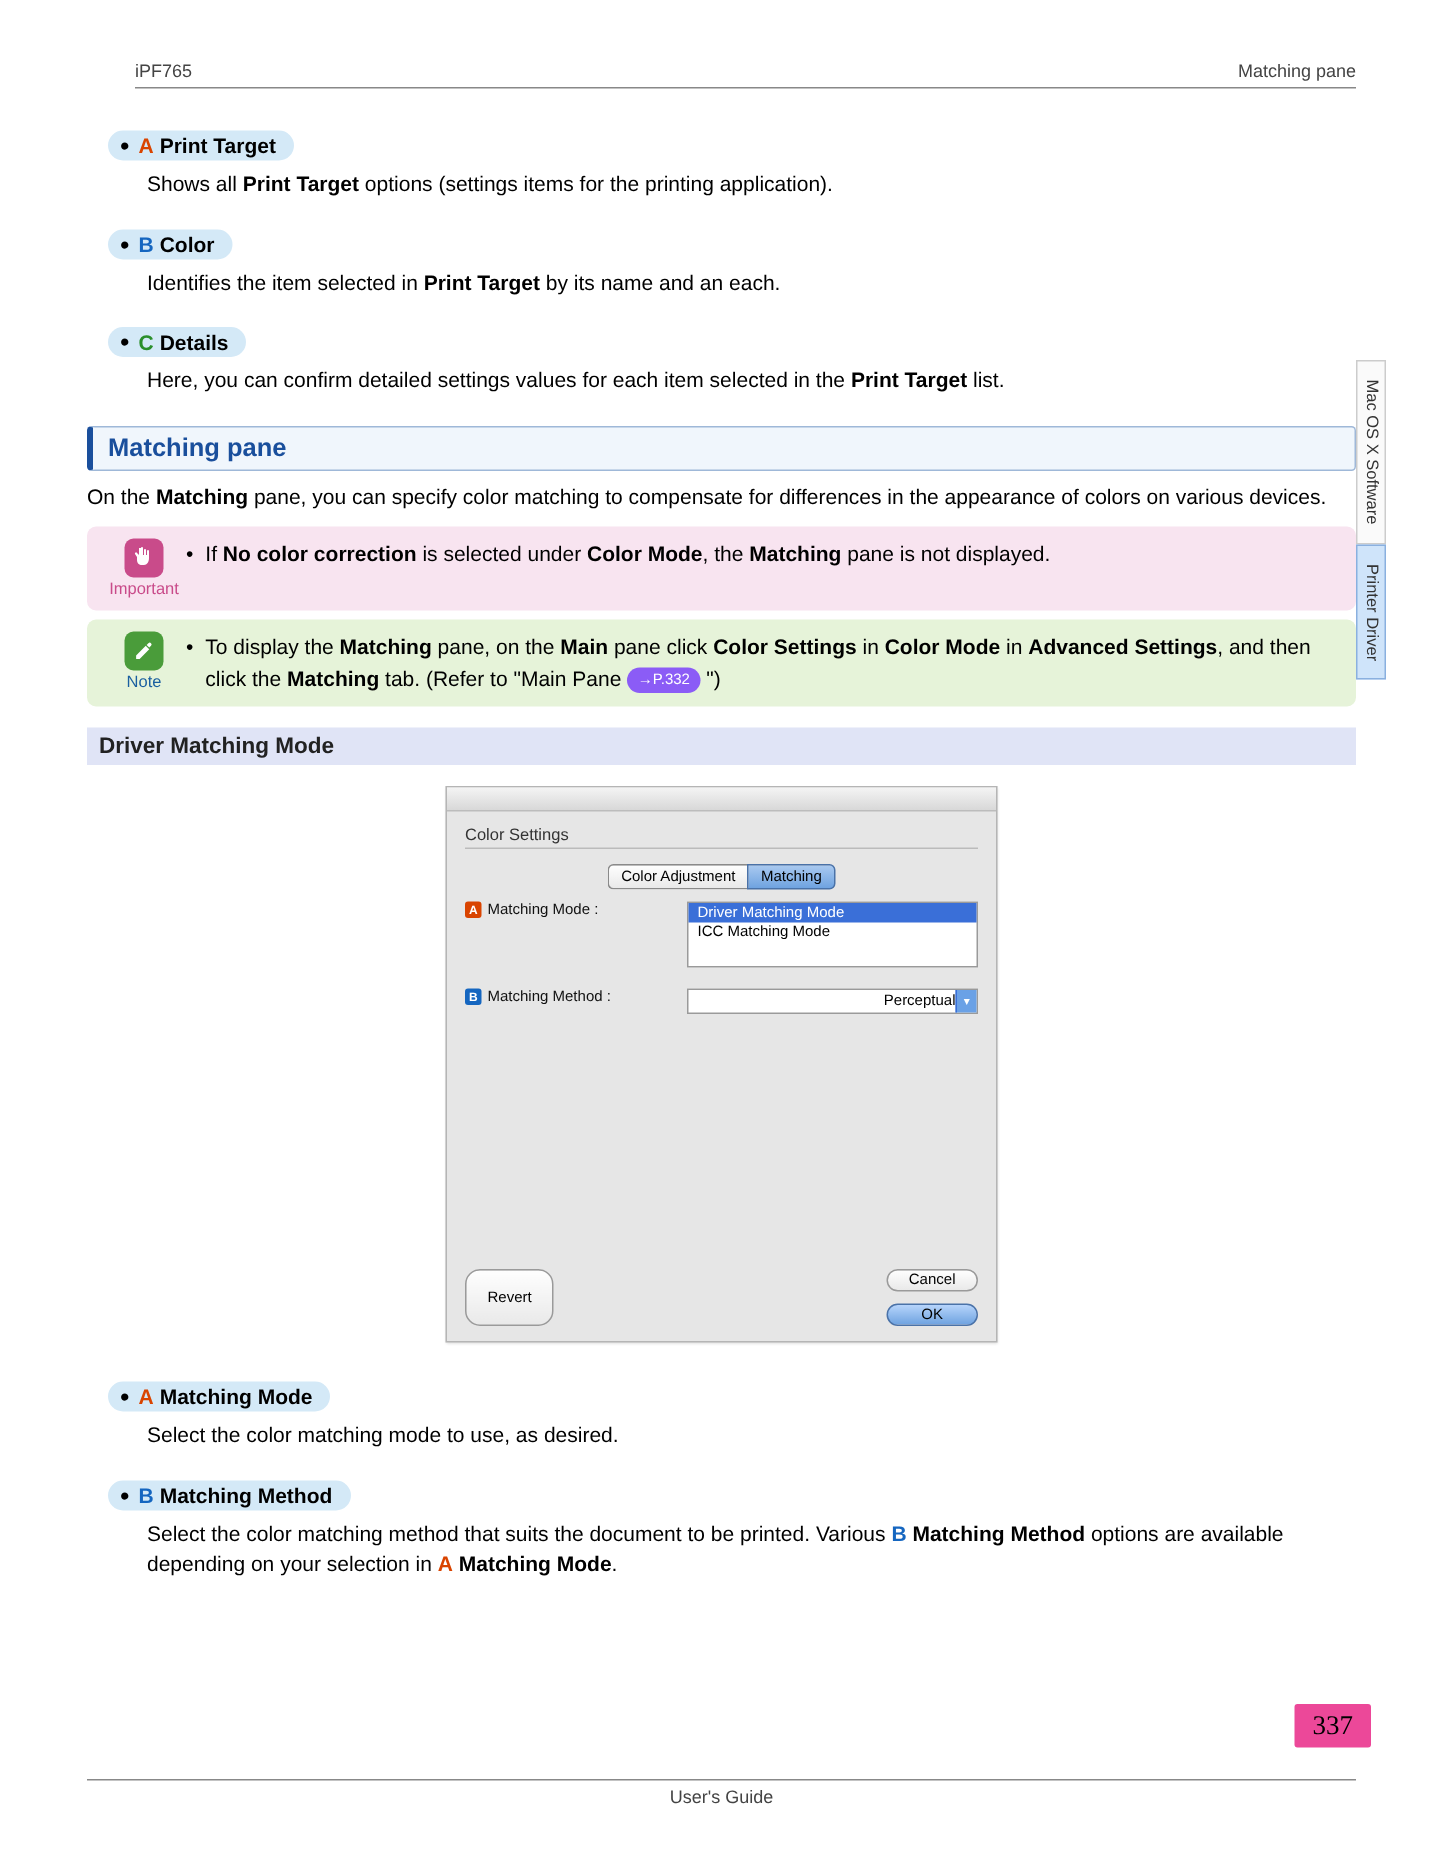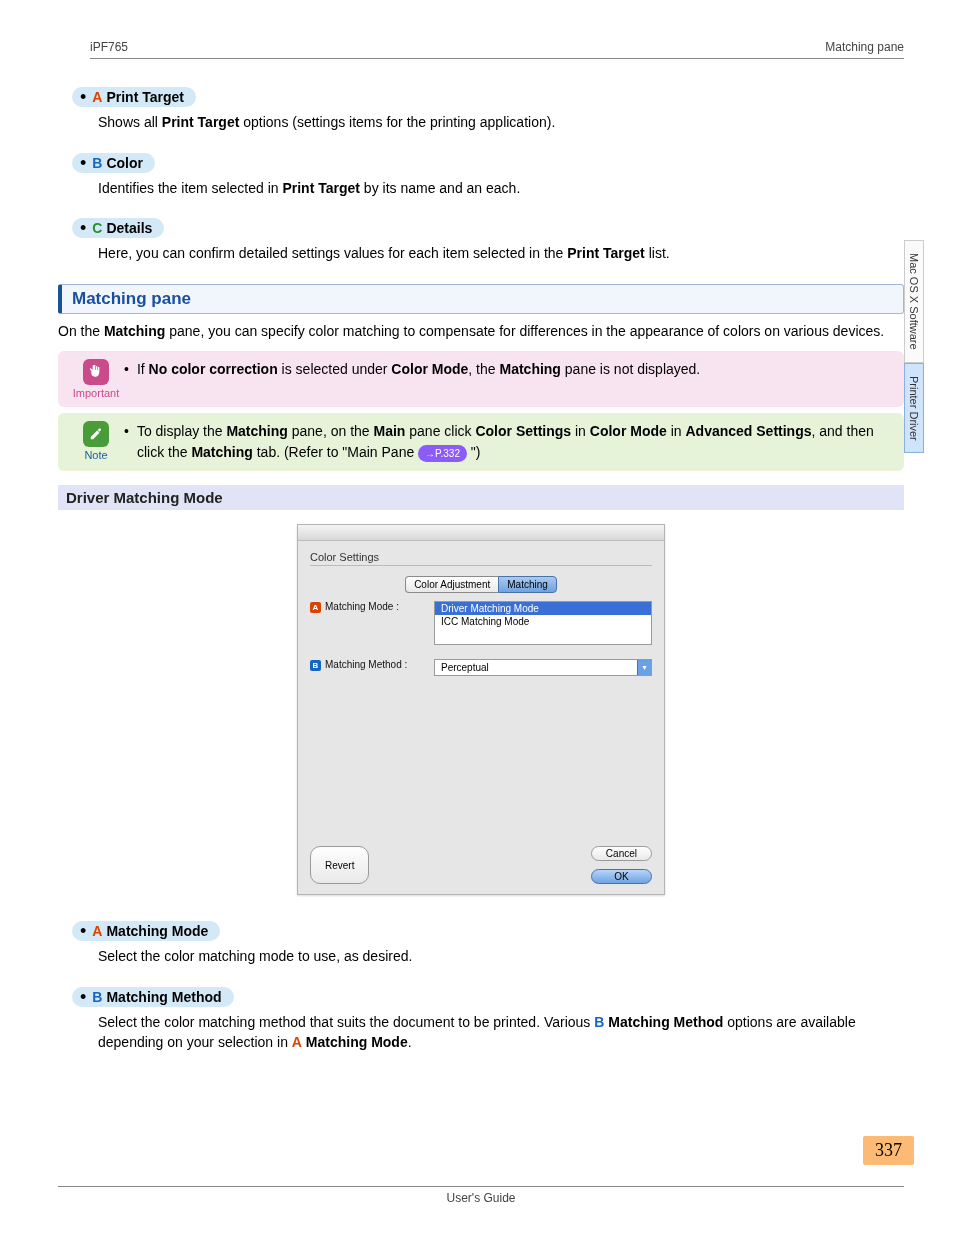--- a/index.html
+++ b/index.html
@@ -136,38 +136,38 @@
   .tab {
     padding: 2px 8px;
     border: 1px solid #8a8a8a;
     background: linear-gradient(#fefefe,#e9e9e9);
     font-size: 10px;
   }
   .tab.first { border-radius: 4px 0 0 4px; border-right: none; }
   .tab.last  { border-radius: 0 4px 4px 0; }
   .tab.active { background: linear-gradient(#a9c9f0,#6fa3e0); color: #000; border-color: #4a72a8; }
   .form-row { display: flex; align-items: flex-start; margin-bottom: 14px; }
-  .form-row .lab { width: 124px; color: #111; }
+  .form-row .lab { width: 148px; color: #111; }
   .form-row .lab .lm { display:inline-block; width:11px; height:11px; font-size:8px; font-weight:bold; color:#fff; text-align:center; line-height:11px; border-radius:2px; margin-right:4px; vertical-align:middle;}
   .lm.la { background:#d94400; }
   .lm.lb { background:#1566c0; }
   .listbox {
     flex: 1;
     border: 1px solid #9a9a9a;
     background: #fff;
     height: 44px;
   }
   .listbox .opt { padding: 1px 6px; }
   .listbox .opt.sel { background: #3a6fd8; color: #fff; }
   .selectbox {
     flex: 1;
     border: 1px solid #9a9a9a;
     background: #fff;
     height: 17px;
-    display: flex; align-items: center; justify-content: space-between;
+    display: flex; align-items: center; justify-content: flex-end;
     padding-left: 6px;
   }
   .selectbox .arrow {
     width: 14px; height: 15px;
     background: #6aa1e6;
     display:flex; align-items:center; justify-content:center;
     font-size: 8px; color: #fff;
     border-left:1px solid #3a6fd8;
   }
   .dlg-spacer { height: 150px; }
@@ -195,21 +195,21 @@
     border: 1px solid #ccc;
     margin-bottom: 0;
     color: #333;
     background: #fafafa;
   }
   .side-tab.active { background: #cfe4fa; border-color:#8ab0df; }
   .page-number {
     position: absolute;
     right: 40px;
     bottom: 70px;
-    background: #fdba74;
+    background: #ec4899;
     padding: 4px 12px;
     font-family: Georgia, serif;
     font-size: 18px;
     border-radius: 2px;
   }
   .footer-row {
     position: absolute;
     left: 58px; right: 50px; bottom: 30px;
     border-top: 1px solid #888;
     padding-top: 4px;

